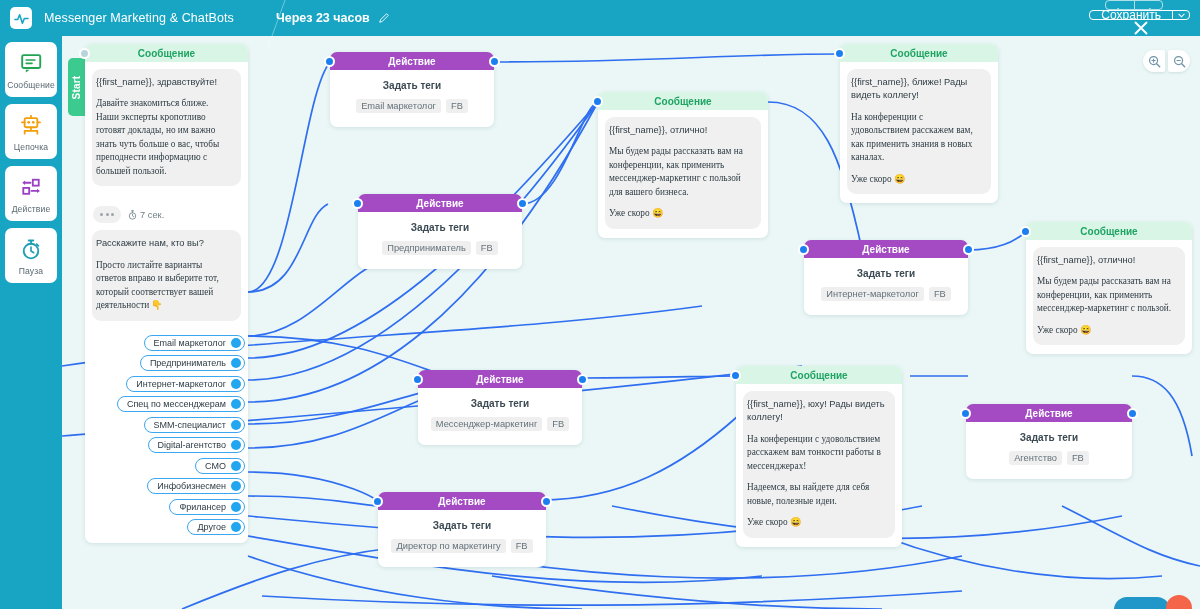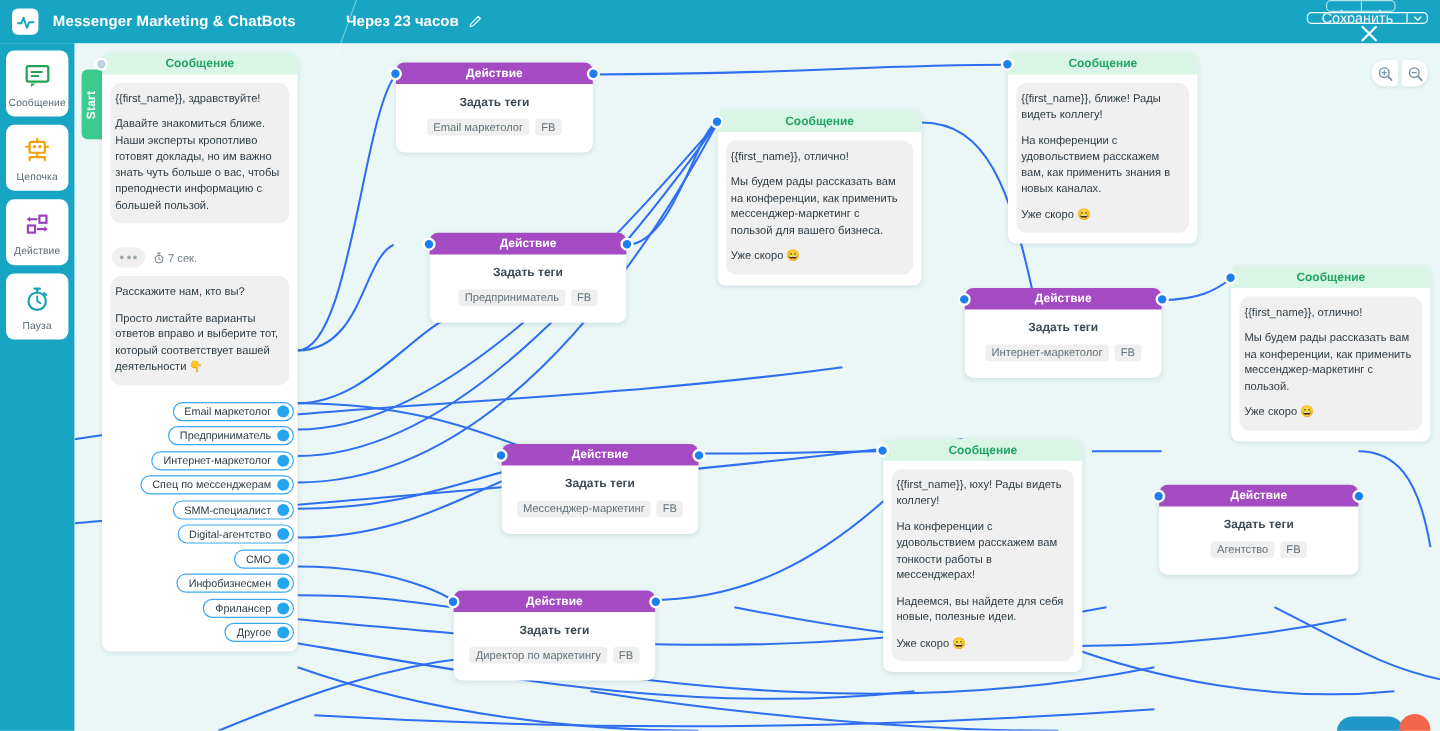--- a/index.html
+++ b/index.html
@@ -15,21 +15,21 @@
     position: absolute; left: 0; top: 0; width: 1200px; height: 36px;
     background: #18a5c4; display: flex; align-items: center; z-index: 40;
   }
   .logo-box {
     width: 22px; height: 22px; margin-left: 10px; background: #ffffff;
     border-radius: 5px; display: flex; align-items: center; justify-content: center;
     flex: 0 0 auto;
   }
   .logo-box svg { display: block; }
   .crumb-title {
-    color: #ffffff; font-size: 12.5px; font-weight: bold; margin-left: 12px;
+    color: #ffffff; font-size: 12.5px; font-weight: normal; margin-left: 12px;
     letter-spacing: .1px; white-space: nowrap;
   }
   .crumb-sep {
     width: 26px; height: 36px; flex: 0 0 auto; margin-left: 10px; position: relative;
   }
   .crumb-sep::after {
     content: ""; position: absolute; left: 6px; top: -10px; width: 28px; height: 56px;
     border-right: 1px solid rgba(255,255,255,.38); transform: skewX(-20deg);
   }
   .crumb-sub {
@@ -96,21 +96,21 @@
   .port.grey { background: #b9d4dc; }
   .port.left { left: -6px; }
   .port.right { right: -6px; }
 
   .msg-body { padding: 7px 7px 9px 7px; }
   .bubble {
     background: #f0f0f0; border-radius: 9px; padding: 7px 8px 8px 4px;
     font-size: 9.3px; line-height: 1.45; color: #2e3c44;
   }
   .bubble p { margin: 0; }
-  .bubble p + p { margin-top: 8px; }
+  .bubble p + p { margin-top: 8px; font-family: Liberation Serif, serif; }
 
   .typing-row { display: flex; align-items: center; gap: 7px; margin: 20px 0 7px 1px; }
   .typing-dots {
     background: #f0f0f0; border-radius: 9px; width: 28px; height: 17px;
     display: flex; align-items: center; justify-content: center; gap: 2.5px;
   }
   .typing-dots i { width: 3px; height: 3px; border-radius: 50%; background: #9aa5ab; display: block; }
   .timer-txt { font-size: 9.3px; color: #6f7f88; display: flex; align-items: center; gap: 3px; }
 
   .qr-list { padding: 5px 3px 8px 3px; display: flex; flex-direction: column; align-items: flex-end; gap: 4.5px; }

